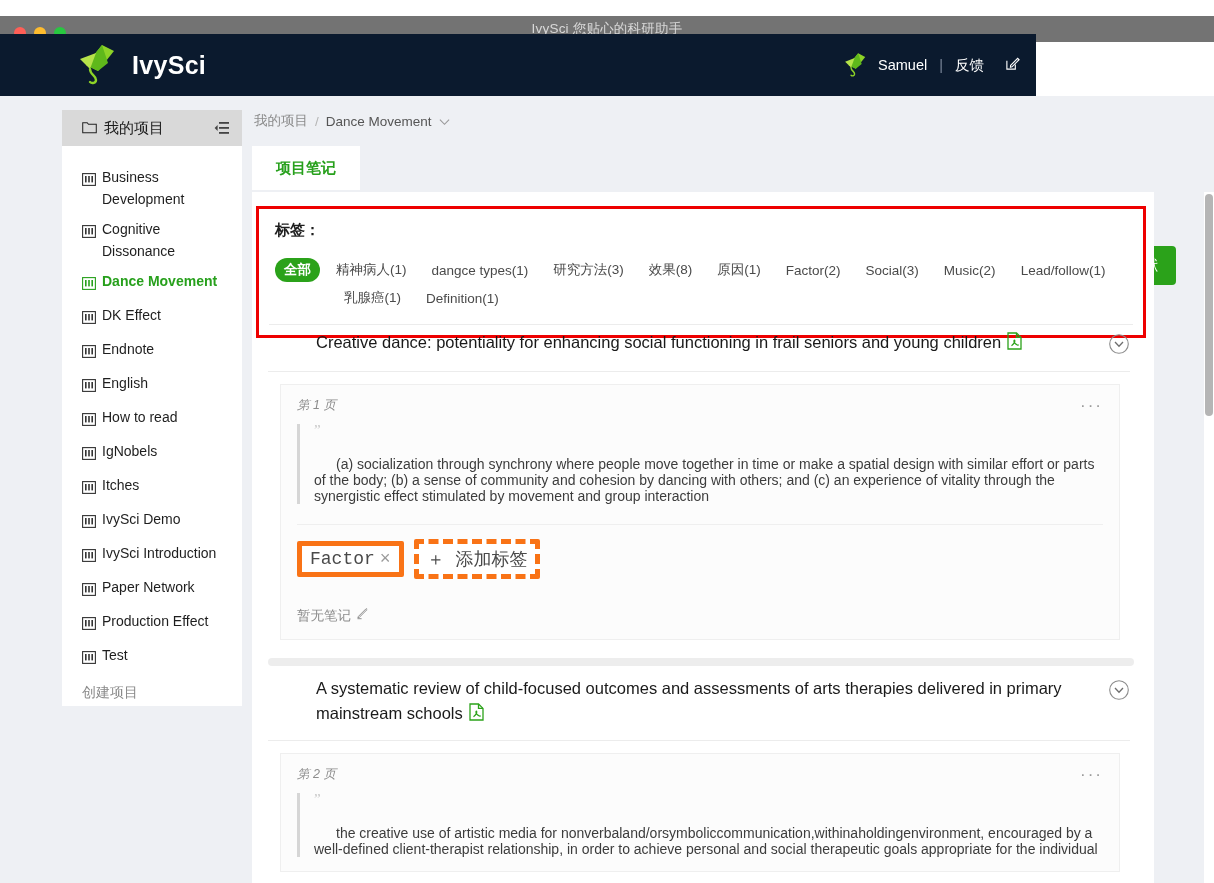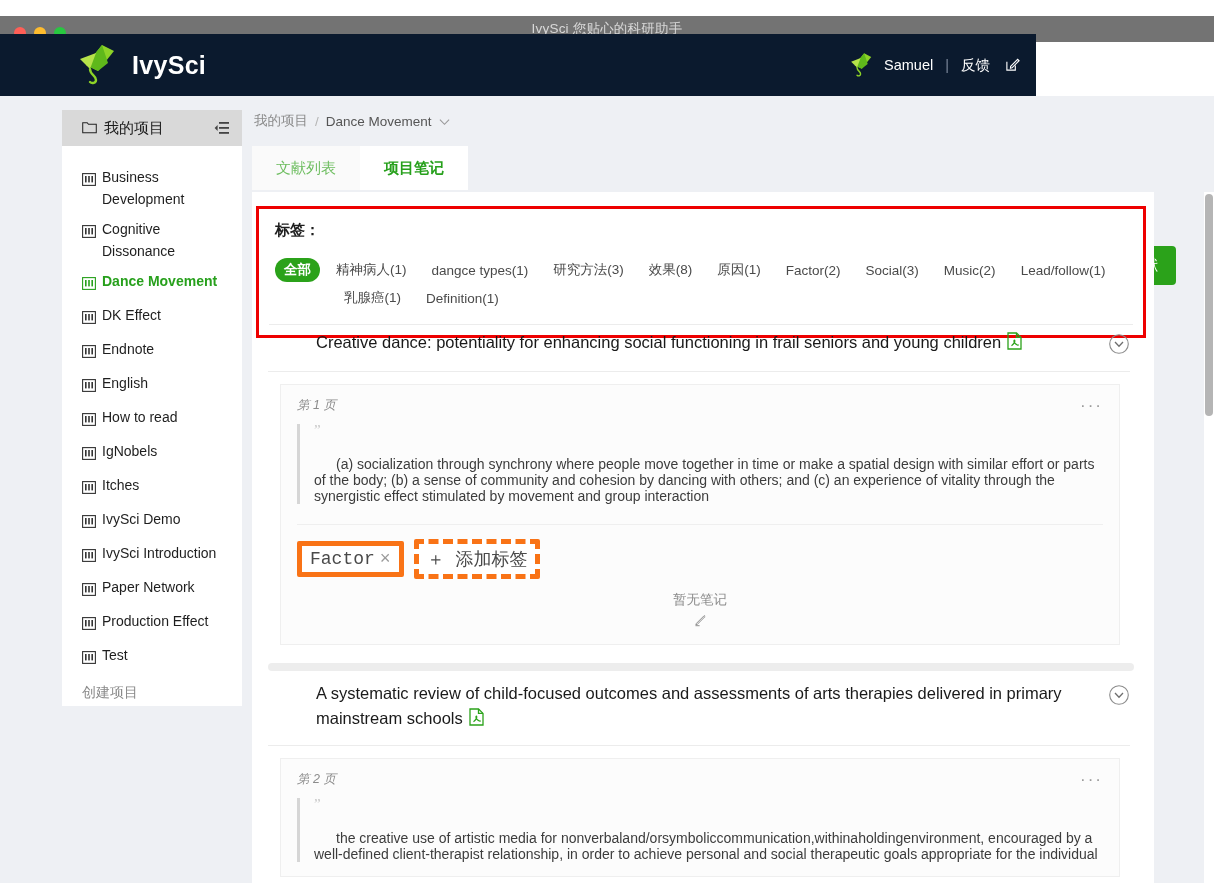--- a/index.html
+++ b/index.html
@@ -30,21 +30,21 @@
     display: flex; align-items: center;
   }
   .brand { display: flex; align-items: center; gap: 14px; margin-left: 72px; }
   .brand-name { color: #ffffff; font-size: 25px; font-weight: bold; letter-spacing: .3px; }
   .header-right {
     margin-left: auto; margin-right: 16px;
     display: flex; align-items: center; gap: 10px;
     color: #ffffff; font-size: 14.5px;
   }
   .header-sep { color: #7b8798; margin: 0 2px; }
-  .feedback { display: flex; align-items: flex-end; gap: 15px; cursor: pointer; }
+  .feedback { display: flex; align-items: flex-start; gap: 21px; cursor: pointer; }
 
   
   .body-wrap {
     position: absolute; top: 96px; left: 0; width: 1214px; height: 787px;
     background: #eef0f4;
   }
 
   
   .sidebar {
     position: absolute; left: 62px; top: 14px; width: 180px; height: 596px;
@@ -142,21 +142,21 @@
   .quote-body { padding-left: 14px; }
   .quote-mark { color: #c9c9c9; font-size: 15px; line-height: 12px; font-family: "Liberation Serif", serif; }
   .quote-text { font-size: 14px; color: #3c3c3c; line-height: 16px; text-indent: 22px; margin-top: 20px; }
   .chips { display: flex; align-items: center; gap: 10px; margin-top: 20px; padding-top: 14px; border-top: 1px solid #efefef; }
   .chip {
     font-size: 18px; color: #4a4a4a; border: 5px solid #f97316;
     background: #ffffff; padding: 3px 8px; border-radius: 2px; cursor: pointer; font-family: Liberation Mono, monospace;
   }
   .chip .x { color: #9a9a9a; margin-left: 5px; }
   .chip.dashed { border-style: dashed; }
-  .nonote { margin-top: 12px; font-size: 13.5px; color: #8c8c8c; display: flex; align-items: center; gap: 5px; cursor: pointer; flex-direction: column; }
+  .nonote { margin-top: 28px; font-size: 13.5px; color: #8c8c8c; display: flex; align-items: flex-start; gap: 5px; cursor: pointer; }
 
   .hscroll {
     margin: 18px 12px 0 12px; height: 8px; background: #ededed; border-radius: 5px;
   }
 
   
   .vscroll-track {
     position: absolute; right: 0; top: 96px; width: 10px; height: 787px; background: #ffffff;
   }
   .vscroll-thumb {
@@ -372,21 +372,20 @@
       <span class="sep">/</span>
       <span class="cur">Dance Movement</span>
       <span>
         <svg width="11" height="8" viewBox="0 0 12 8">
             <path d="M1 1.5 L6 6.5 L11 1.5" fill="none" stroke="#999" stroke-width="1.2"></path>
           </svg>
       </span>
     </div>
 
     <div class="tabs" id="tab-bar">
-        <div class="tab inactive">文献列表</div>
         <div class="tab active">项目笔记</div>
       </div>
 
     <button class="import-btn">导入文献</button>
 
     <div class="content-card">
 
       <div class="tagbar">
         <div class="tagrow">
           <span class="tag-label">标签：</span>

